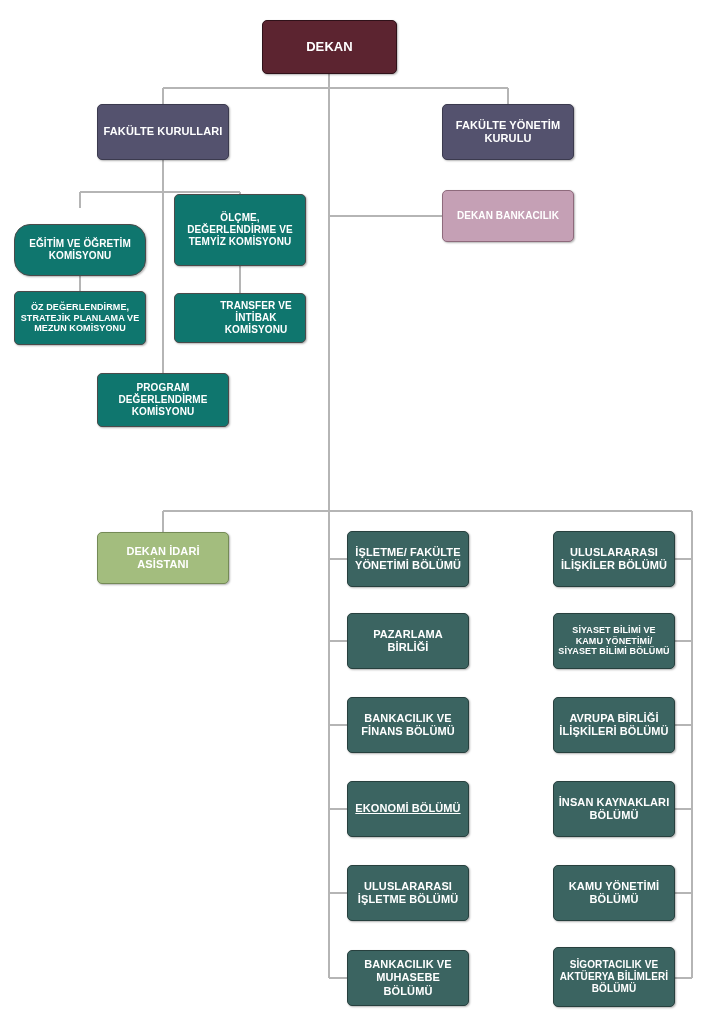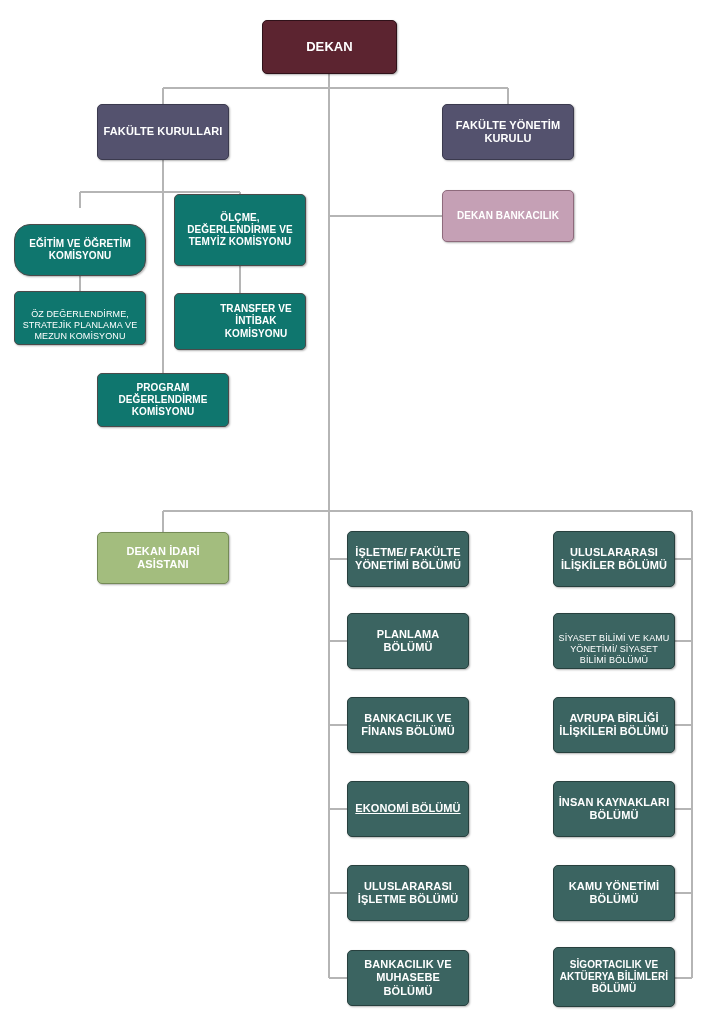--- a/index.html
+++ b/index.html
@@ -48,21 +48,21 @@
   .t-dean     { background: #5c2430; border-color: #2f1119; }
   .t-council  { background: #54526e; border-color: #3b3a4e; }
   .t-vice     { background: #c5a0b5; border-color: #8e6a7c; }
   .t-comm     { background: #0f766e; border-color: #4a4a4a; }
   .t-assist   { background: #a3bd7e; border-color: #748a56; }
   .t-dept     { background: #3b6461; border-color: #27403e; }
 
   .fs13 { font-size: 13px; font-weight: bold; }
   .fs11 { font-size: 11px; font-weight: bold; }
   .fs10 { font-size: 10px; font-weight: bold; }
-  .fs9  { font-size: 9px;  font-weight: normal; align-items: flex-end; }
+  .fs9  { font-size: 9px;  font-weight: bold; }
 </style>
 </head>
 <body>
 
 <div id="chart">
 
   <svg id="wires" viewBox="0 0 709 1024" width="709" height="1024">
     <g stroke="#b5b5b5" stroke-width="1.4" fill="none" shape-rendering="crispEdges">
 
       <path d="M329,74 L329,88"></path>
@@ -131,38 +131,38 @@
   </div>
 
   <div class="node t-comm fs10" style="left:174px; top:194px; width:132px; height:72px;">
     <span>ÖLÇME, DEĞERLENDİRME VE TEMYİZ KOMİSYONU</span>
   </div>
 
   <div class="node t-comm fs9" style="left:14px; top:291px; width:132px; height:54px;">
     <span>ÖZ DEĞERLENDİRME, STRATEJİK PLANLAMA VE MEZUN KOMİSYONU</span>
   </div>
 
-  <div class="node t-comm fs10" style="left:174px; top:293px; width:132px; height:57px;padding-left:36px;">
+  <div class="node t-comm fs10" style="left:174px; top:293px; width:132px; height:50px;padding-left:36px;">
     <span>TRANSFER VE İNTİBAK KOMİSYONU</span>
   </div>
 
   <div class="node t-comm fs10" style="left:97px; top:373px; width:132px; height:54px;">
     <span>PROGRAM DEĞERLENDİRME KOMİSYONU</span>
   </div>
 
   <div class="node t-assist fs11" style="left:97px; top:532px; width:132px; height:52px;">
     <span>DEKAN İDARİ ASİSTANI</span>
   </div>
 
   <div class="node t-dept fs11" style="left:347px; top:531px; width:122px; height:56px;">
     <span>İŞLETME/ FAKÜLTE YÖNETİMİ BÖLÜMÜ</span>
   </div>
 
   <div class="node t-dept fs11" style="left:347px; top:613px; width:122px; height:56px;">
-    <span>PLANLAMA BÖLÜMÜ</span>
+    <span>PAZARLAMA BİRLİĞİ</span>
   </div>
 
   <div class="node t-dept fs11" style="left:347px; top:697px; width:122px; height:56px;">
     <span>BANKACILIK VE FİNANS BÖLÜMÜ</span>
   </div>
 
   <div class="node t-dept fs11" style="left:347px; top:781px; width:122px; height:56px;text-decoration:underline;">
     <span>EKONOMİ BÖLÜMÜ</span>
   </div>
 

